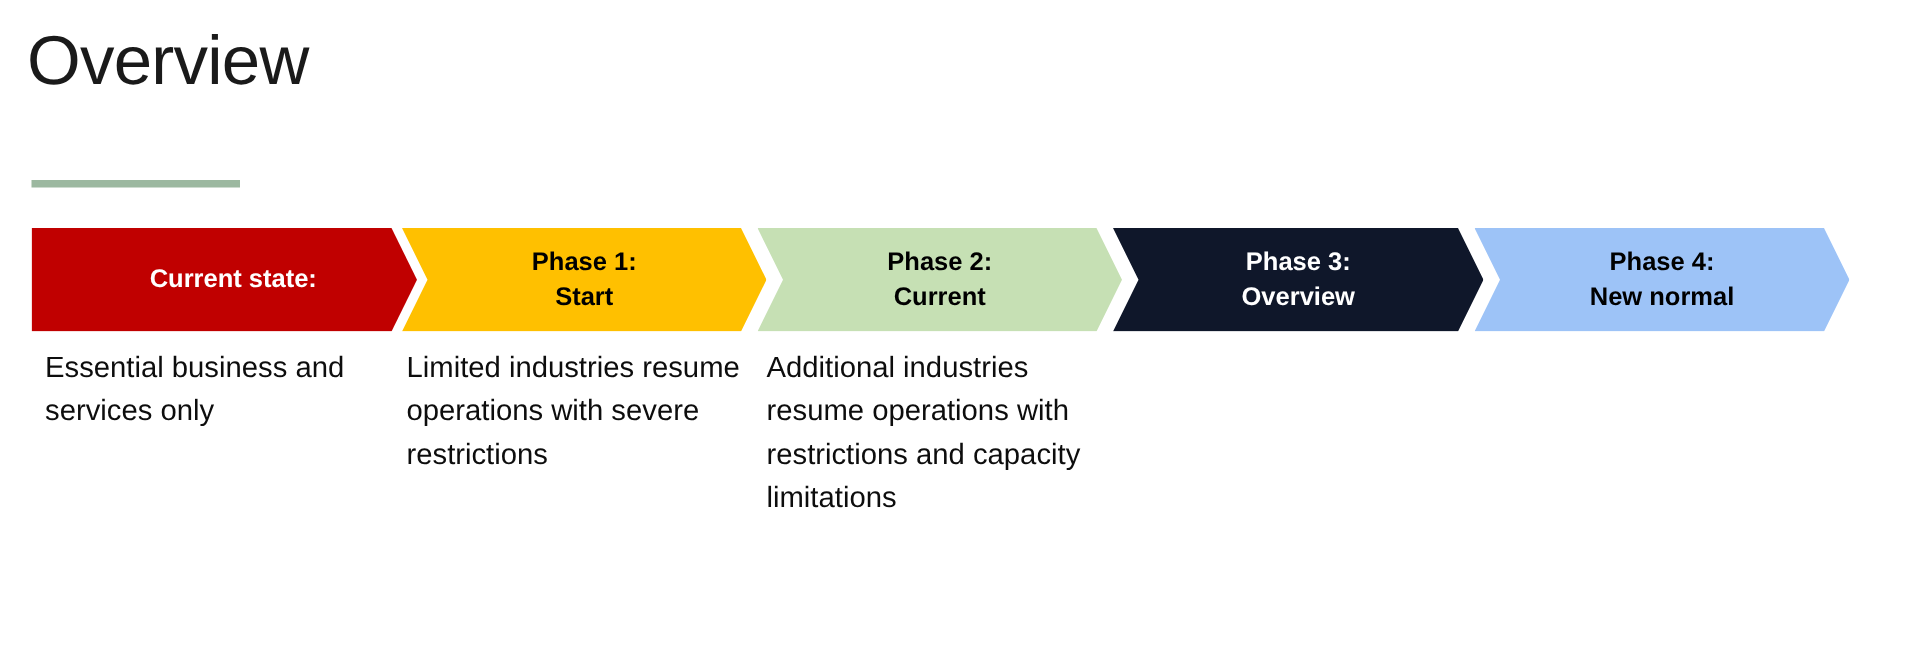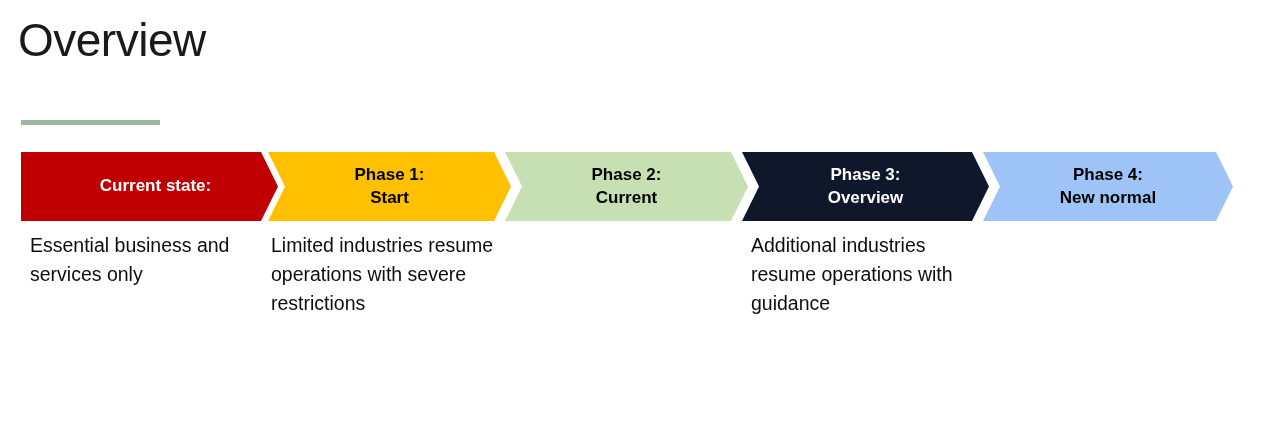--- a/index.html
+++ b/index.html
@@ -121,14 +121,14 @@
     </div>
     <div class="phase-banner" style="left: 962px; width: 250px; background: rgb(157, 195, 247); color: rgb(0, 0, 0);">
       <span class="banner-line">Phase 4:</span>
       <span class="banner-line">New normal</span>
     </div>
   </div>
 
 <div id="phase-description-row">
     <div class="phase-description" style="left: 9px; width: 240px;">Essential business and services only</div>
     <div class="phase-description" style="left: 250px; width: 232px;">Limited industries resume operations with severe restrictions</div>
-    <div class="phase-description" style="left: 730px; width: 235px;">Additional industries resume operations with guidance</div>
+    <div class="phase-description" style="left: 490px; width: 240px;">Additional industries resume operations with restrictions and capacity limitations</div>
   </div>
 
 </body></html>

